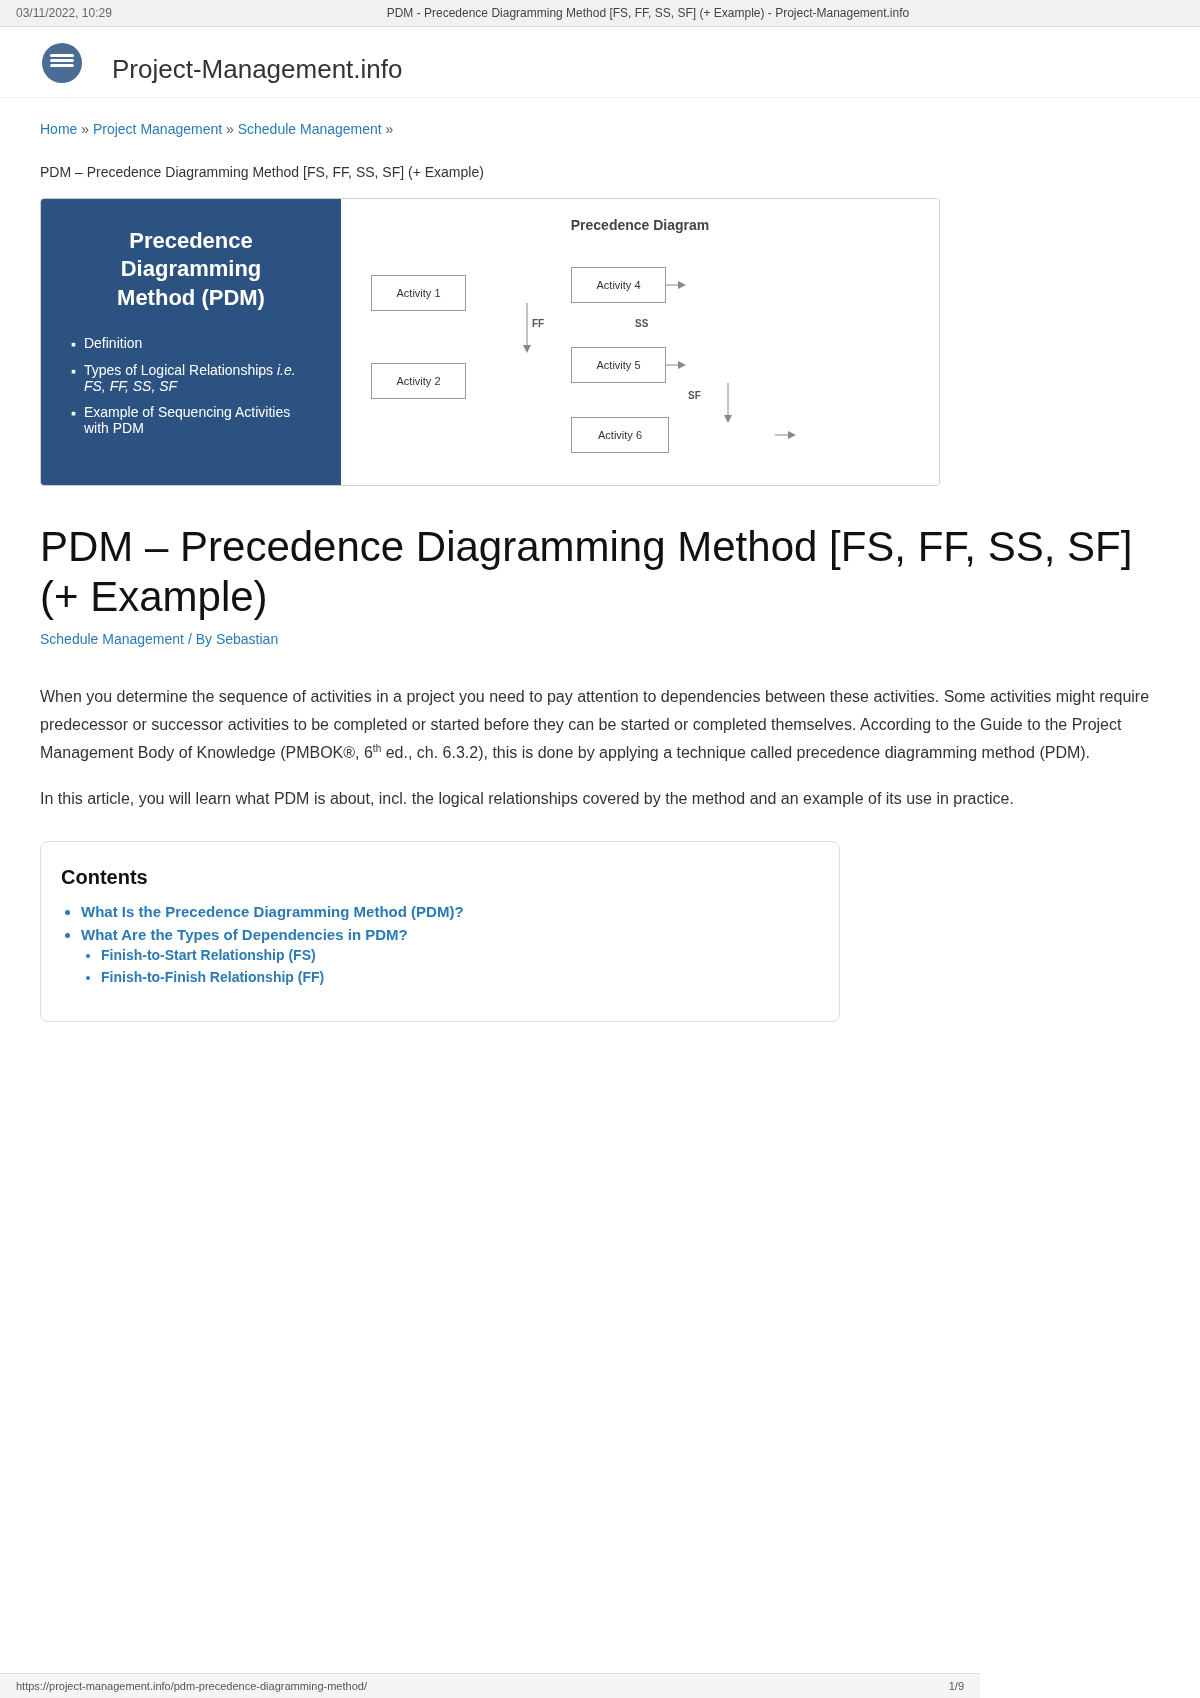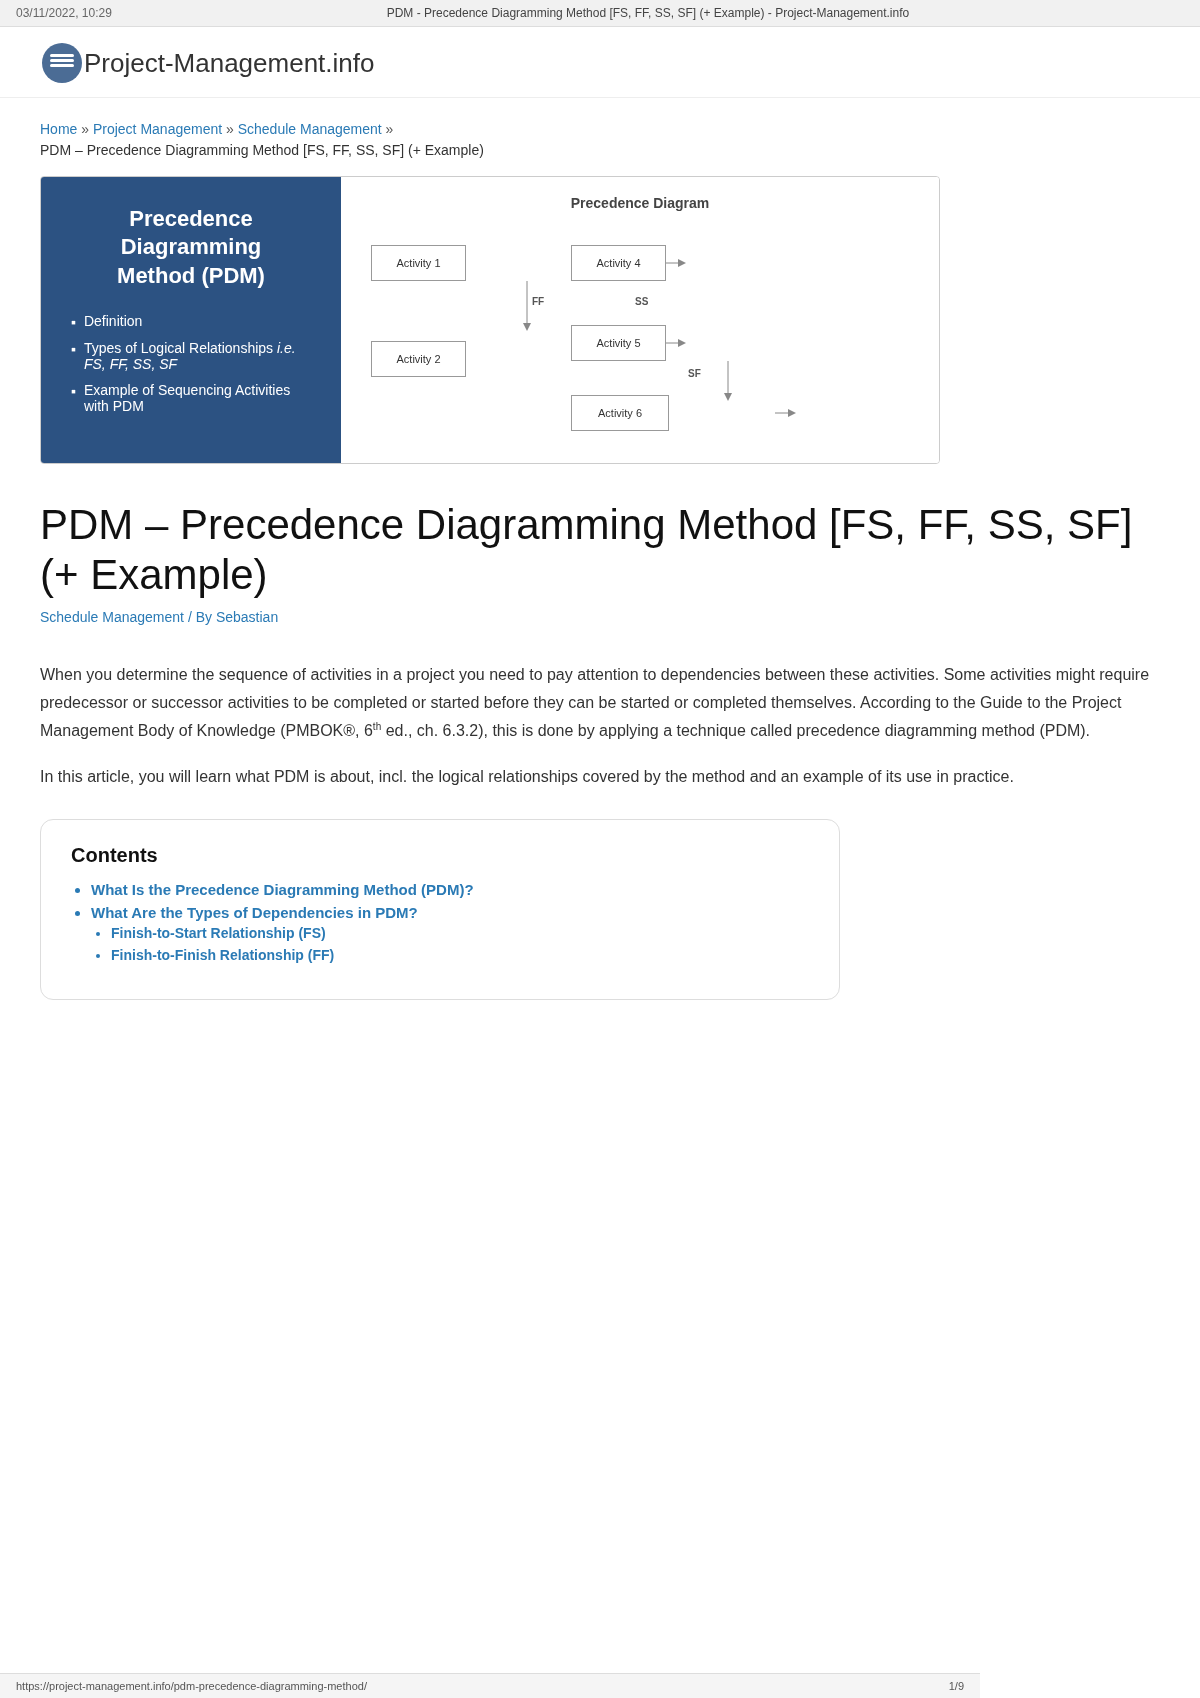--- a/index.html
+++ b/index.html
@@ -26,43 +26,43 @@
     .browser-bar .tab-title {
       font-size: 12px;
       color: #444;
     }
 
     
     .site-header {
       padding: 14px 40px 12px 40px;
       border-bottom: 1px solid #eee;
       display: flex;
-      align-items: center;
-      gap: 0;
+      align-items: flex-end;
+      gap: 28px;
     }
     .site-logo-icon {
       width: 44px;
       height: 44px;
     }
     .site-title {
       font-size: 26px;
       color: #333;
       font-weight: 400;
     }
 
     
     .page-content {
       padding: 20px 40px 40px 40px;
     }
 
     
     .breadcrumb {
       font-size: 14px;
       color: #555;
-      margin-bottom: 0;
+      margin-bottom: 22px;
       line-height: 1.7;
     }
     .breadcrumb a {
       color: #2a7ab5;
       text-decoration: none;
     }
     .breadcrumb-current {
       font-size: 14px;
       color: #333;
       margin-bottom: 18px;
@@ -134,21 +134,21 @@
       background: #fff;
       font-size: 11px;
       color: #333;
       display: flex;
       align-items: center;
       justify-content: center;
       padding: 4px 6px;
       text-align: center;
     }
     
-    .act1  { left: 10px;  top: 20px;  width: 95px; height: 36px; text-align: center; }
+    .act1  { left: 10px;  top: 28px;  width: 95px; height: 36px; text-align: center; }
     .act2  { left: 10px;  top: 116px; width: 95px; height: 36px; }
     .act4  { left: 210px; top: 20px;  width: 95px; height: 36px; }
     .act5  { left: 210px; top: 100px; width: 95px; height: 36px; }
     .act6  { left: 210px; top: 170px; width: 98px; height: 36px; }
 
     
     .pdm-svg {
       position: absolute;
       top: 0; left: 0;
       width: 100%;
@@ -178,22 +178,22 @@
       line-height: 1.75;
       margin-bottom: 18px;
     }
     .article-body sup {
       font-size: 10px;
     }
 
     
     .contents-box {
       border: 1px solid #ddd;
-      border-radius: 13px;
-      padding: 24px 30px;
+      border-radius: 8px;
+      padding: 24px 20px;
       margin-top: 28px;
       max-width: 800px;
     }
     .contents-box h3 {
       font-size: 20px;
       font-weight: 700;
       color: #111;
       margin-bottom: 14px;
     }
     .contents-box ul {

